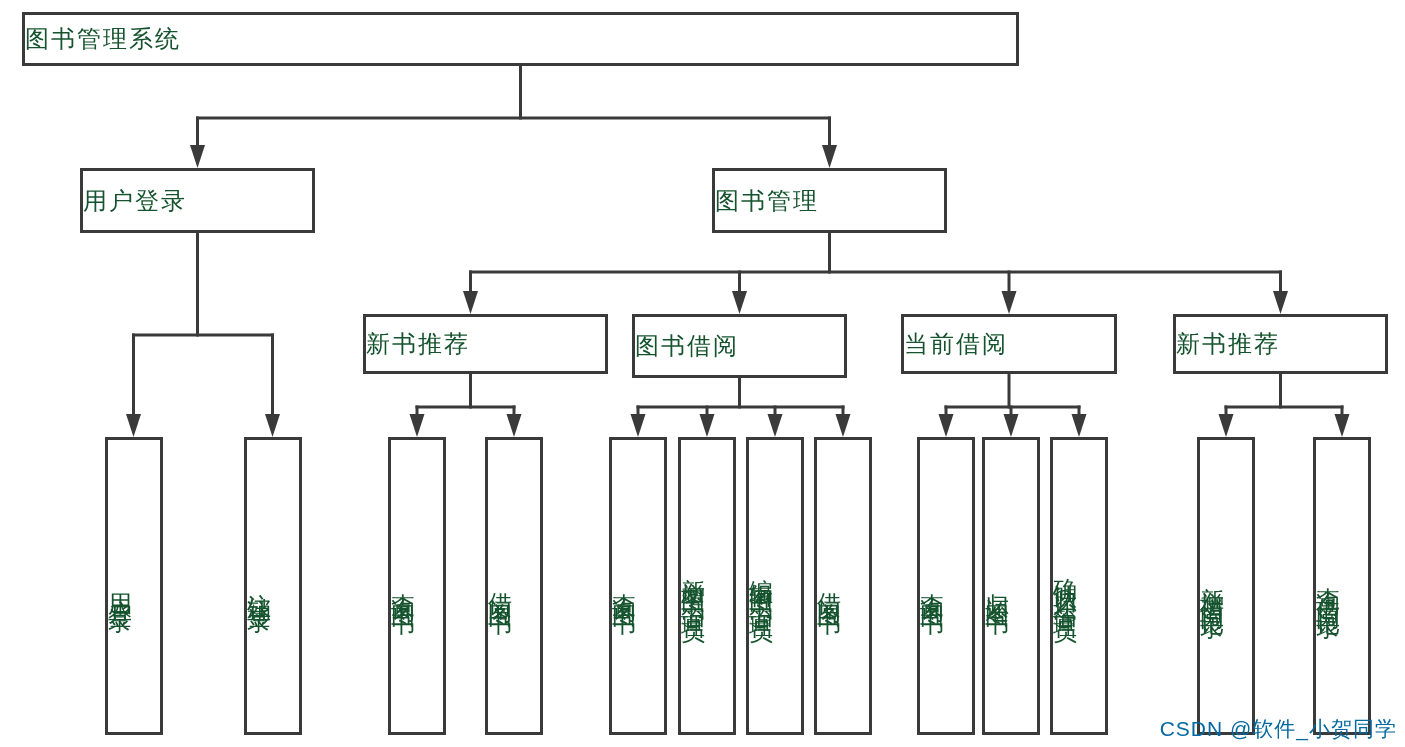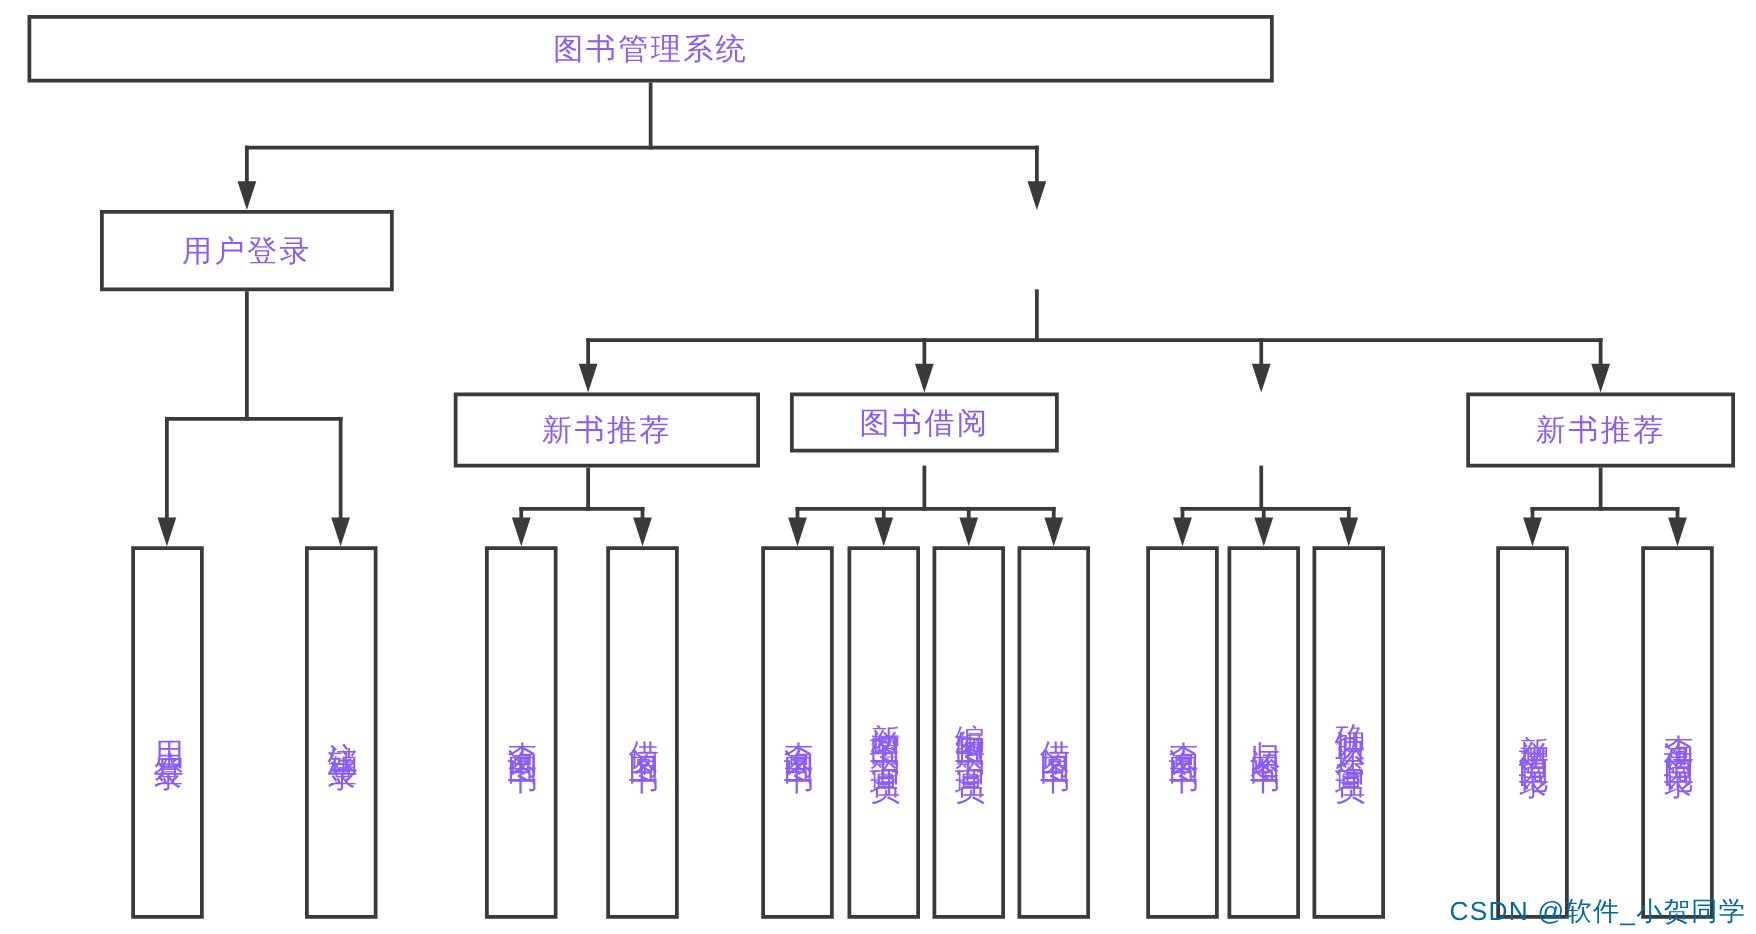--- a/index.html
+++ b/index.html
@@ -3,21 +3,21 @@
 <meta charset="utf-8">
 <style>
   html,body{margin:0;padding:0;background:#ffffff;}
   .stage{
     position:relative;width:1405px;height:747px;background:#ffffff;overflow:hidden;
     font-family:"Liberation Sans","DejaVu Sans",sans-serif;
   }
   .wires{position:absolute;left:0;top:0;width:1405px;height:747px;z-index:1;}
   .node{
     position:absolute;box-sizing:border-box;border:3px solid #3a3a3a;background:#ffffff;
-    display:flex;align-items:center;justify-content:center;color:#8b5cf6;z-index:2;
+    display:flex;align-items:center;color:#14532d;z-index:2;
   }
   .node.h .lbl{font-size:24px;letter-spacing:2px;white-space:nowrap;}
   .node.v .lbl{
     writing-mode:vertical-lr;text-orientation:mixed;
     font-size:24px;letter-spacing:6px;line-height:1;white-space:nowrap;
   }
   .watermark{
     position:absolute;right:8px;bottom:4px;z-index:5;
     font-size:21px;color:#0369a1;letter-spacing:1px;white-space:nowrap;
   }
@@ -86,26 +86,32 @@
     </g>
   </svg>
 
   <div class="node h" style="left:22px;top:12px;width:997px;height:54px">
     <span class="lbl">图书管理系统</span>
   </div>
 
   <div class="node h" style="left:80px;top:168px;width:235px;height:65px">
     <span class="lbl">用户登录</span>
   </div>
+  <div class="node h" style="left:712px;top:168px;width:235px;height:65px">
+    <span class="lbl">图书管理</span>
+  </div>
 
   <div class="node h" style="left:363px;top:314px;width:245px;height:60px">
     <span class="lbl">新书推荐</span>
   </div>
-  <div class="node h" style="left:632px;top:314px;width:215px;height:48px">
+  <div class="node h" style="left:632px;top:314px;width:215px;height:64px">
     <span class="lbl">图书借阅</span>
+  </div>
+  <div class="node h" style="left:901px;top:314px;width:216px;height:60px">
+    <span class="lbl">当前借阅</span>
   </div>
   <div class="node h" style="left:1173px;top:314px;width:215px;height:60px">
     <span class="lbl">新书推荐</span>
   </div>
 
   <div class="node v" style="left:105px;top:437px;width:58px;height:298px">
     <span class="lbl">用户登录</span>
   </div>
   <div class="node v" style="left:244px;top:437px;width:58px;height:298px">
     <span class="lbl">注销登录</span>

